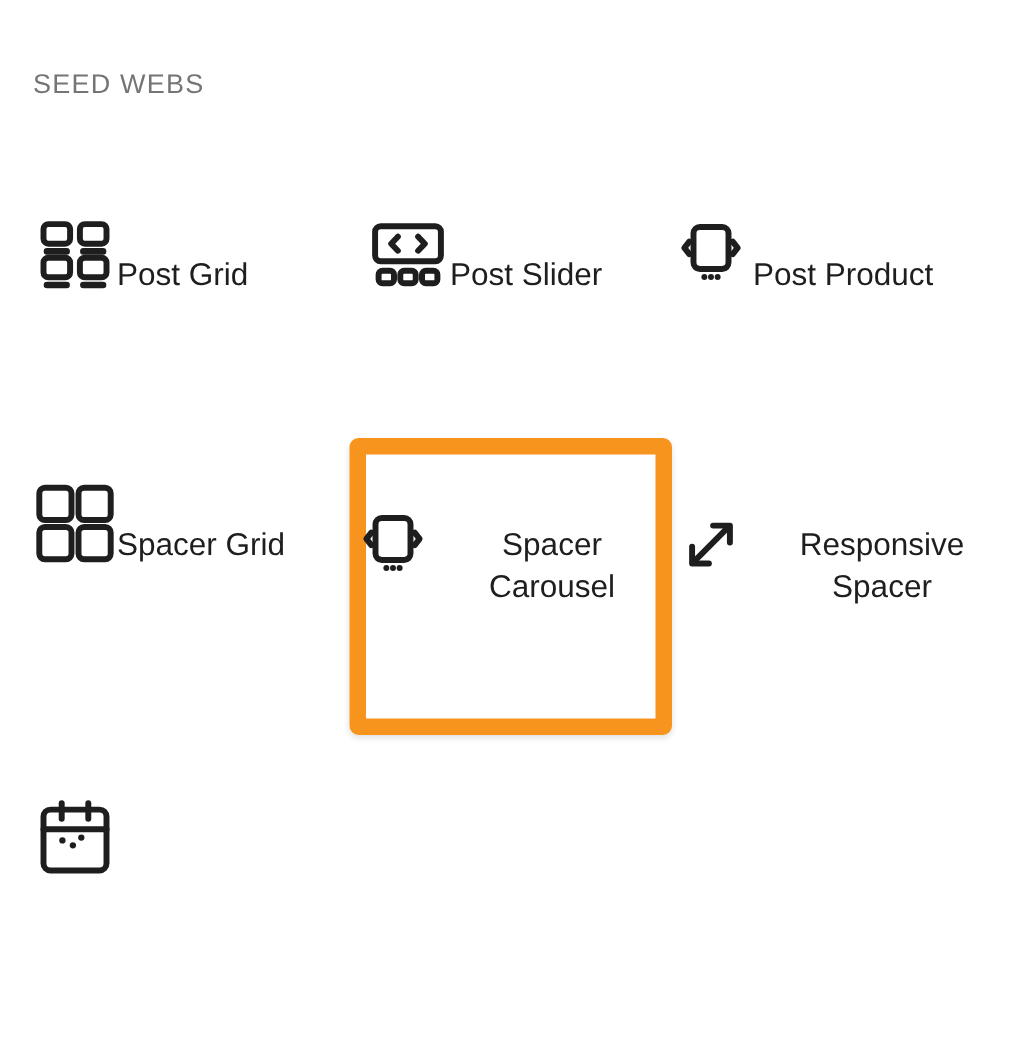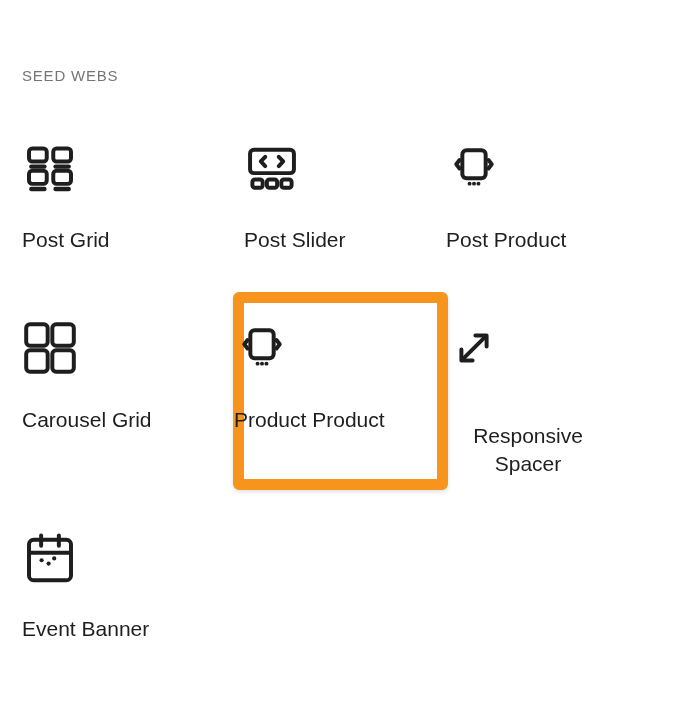--- a/index.html
+++ b/index.html
@@ -6,32 +6,31 @@
   body {
     width: 678px; height: 704px;
     background: #ffffff;
     font-family: "Liberation Sans", sans-serif;
     position: relative;
     overflow: hidden;
   }
   .category-label {
     position: absolute;
     left: 22px; top: 46px;
-    font-size: 15px;
+    font-size: 18px;
     line-height: 20px;
     color: #757575;
     letter-spacing: 0.8px;
-    margin-top: 20px;
   }
   .tile {
     position: absolute;
     width: 212px;
     display: flex;
-    flex-direction: column;
-    align-items: flex-start;
+    flex-direction: row;
+    align-items: center;
     cursor: pointer;
   }
   .tile .icon-box { width: 56px; height: 56px; }
   .tile .icon-box svg { width: 56px; height: 56px; display: block; }
   .tile .tile-label {
     margin-top: 30px;
     font-size: 21px;
     line-height: 28px;
     color: #1e1e1e;
     text-align: center;
@@ -120,39 +119,39 @@
   <div class="icon-box">
     <svg viewBox="0 0 24 24">
       <g class="ic">
         <rect x="1.8" y="1.8" width="9.2" height="9.2" rx="1.6"></rect>
         <rect x="13" y="1.8" width="9.2" height="9.2" rx="1.6"></rect>
         <rect x="1.8" y="13" width="9.2" height="9.2" rx="1.6"></rect>
         <rect x="13" y="13" width="9.2" height="9.2" rx="1.6"></rect>
       </g>
     </svg>
   </div>
-  <div class="tile-label">Carousel Grid</div>
+  <div class="tile-label">Spacer Grid</div>
 </div>
 
 <div class="tile tile-r2c2">
   <div class="icon-box">
     <svg viewBox="0 0 24 24">
       <g class="ic" stroke-linecap="round" stroke-linejoin="round">
         <rect x="7" y="4.4" width="10" height="12" rx="1.8"></rect>
         <path d="M5.8 8.6 L4.4 10.4 L5.8 12.2"></path>
         <path d="M18.2 8.6 L19.6 10.4 L18.2 12.2"></path>
       </g>
       <g class="ic-fill">
         <circle cx="10.1" cy="18.7" r="0.85"></circle>
         <circle cx="12" cy="18.7" r="0.85"></circle>
         <circle cx="13.9" cy="18.7" r="0.85"></circle>
       </g>
     </svg>
   </div>
-  <div class="tile-label">Product Product</div>
+  <div class="tile-label">Spacer Carousel</div>
 </div>
 
 <div class="tile tile-r2c3">
   <div class="icon-box">
     <svg viewBox="0 0 24 24">
       <g class="ic" stroke-linecap="round" stroke-linejoin="round">
         <line x1="7.2" y1="16.8" x2="16.8" y2="7.2"></line>
         <polyline points="12.6,6.6 17.4,6.6 17.4,11.4"></polyline>
         <polyline points="6.6,12.6 6.6,17.4 11.4,17.4"></polyline>
       </g>
@@ -170,14 +169,13 @@
         <line x1="15.8" y1="2.8" x2="15.8" y2="7.2"></line>
         <line x1="3" y1="10.2" x2="21" y2="10.2"></line>
       </g>
       <g class="ic-fill">
         <circle cx="8.4" cy="13.4" r="0.9"></circle>
         <circle cx="11.4" cy="14.8" r="0.9"></circle>
         <circle cx="13.8" cy="12.6" r="0.9"></circle>
       </g>
     </svg>
   </div>
-  <div class="tile-label">Event Banner</div>
 </div>
 
 </body></html>

